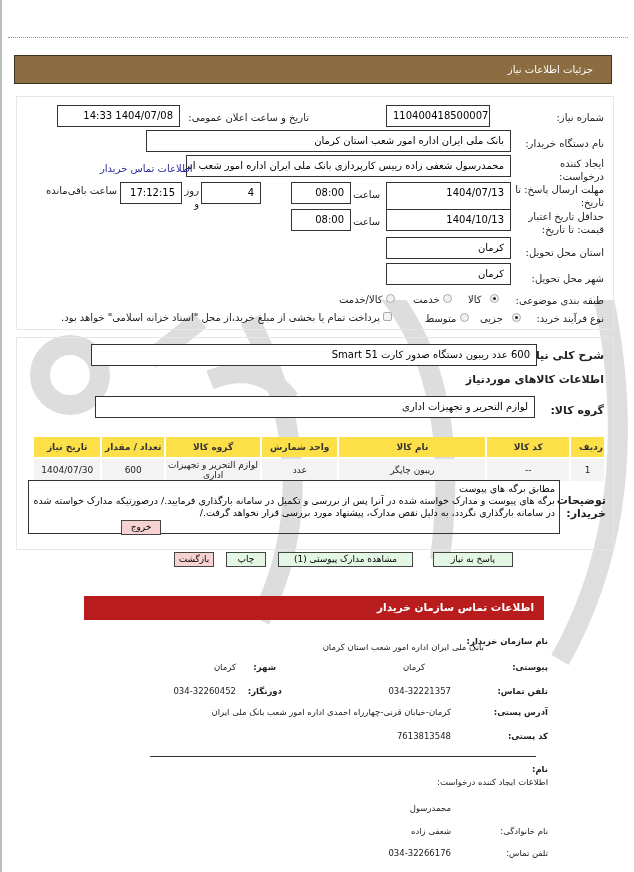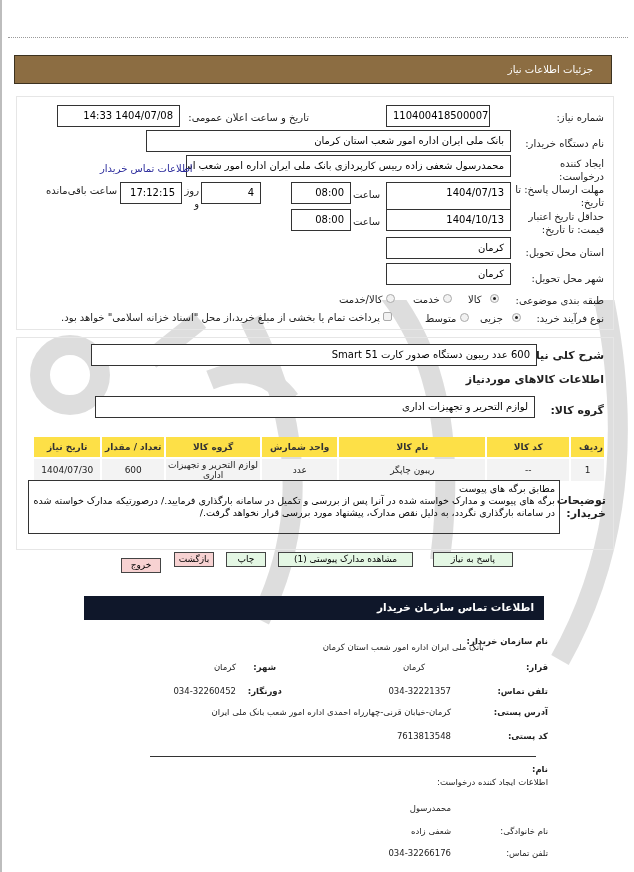--- a/index.html
+++ b/index.html
@@ -36,21 +36,21 @@
   .desc-box {
     position:absolute; left:28px; top:480px; width:532px; height:54px; border:1px solid #333; box-sizing:border-box;
     direction:rtl; text-align:right; padding:2px 4px; font-size:9.5px; line-height:12px; background:transparent;
   }
   .btn {
     position:absolute; height:15px; border:1px solid #444; box-sizing:border-box; font-size:9px; text-align:center; line-height:13px; direction:rtl;
   }
   .btn.green { background:#e4f7e4; }
   .btn.pink { background:#f7d2d2; }
   .sec-bar {
-    position:absolute; left:84px; top:596px; width:460px; height:24px; background:#0f172a;
+    position:absolute; left:84px; top:596px; width:460px; height:24px; background:#b91c1c;
   }
   .sec-bar span { position:absolute; right:10px; top:5px; color:#fff; font-weight:bold; font-size:10.5px; }
   .ci { position:absolute; font-size:8.5px; direction:rtl; text-align:right; color:#222; white-space:nowrap; }
   .ci.b { font-weight:bold; }
   .sep { position:absolute; left:150px; top:756px; width:386px; border-top:1px solid #333; }
 </style>
 </head>
 <body>
 
 <div class="left-border"></div>
@@ -157,30 +157,30 @@
 <div class="lbl bold" style="right:28px; top:494px; width:50px; font-size:11px;">توضیحات خریدار:</div>
 <div class="desc-box">
   <div>مطابق برگه های پیوست</div>
   <div>برگه های پیوست و مدارک خواسته شده در آنرا پس از بررسی و تکمیل در سامانه بارگذاری فرمایید./ درصورتیکه مدارک خواسته شده در سامانه بارگذاری نگردد، به دلیل نقص مدارک، پیشنهاد مورد بررسی قرار نخواهد گرفت./</div>
 </div>
 
 <div class="btn green" style="left:433px; top:552px; width:80px;">پاسخ به نیاز</div>
 <div class="btn green" style="left:278px; top:552px; width:135px;">مشاهده مدارک پیوستی (1)</div>
 <div class="btn green" style="left:226px; top:552px; width:40px;">چاپ</div>
 <div class="btn pink" style="left:174px; top:552px; width:40px;">بازگشت</div>
-<div class="btn pink" style="left:121px; top:558px; width:40px;">خروج</div>
+<div class="btn pink" style="left:121px; top:520px; width:40px;">خروج</div>
 
 <div class="sec-bar">
   <span>اطلاعات تماس سازمان خریدار</span>
 </div>
 
 <div class="ci b" style="right:86px; top:636px;padding-left:46px;">نام سازمان خریدار:</div>
 <div class="ci" style="right:150px; top:642px;">بانک ملی ایران اداره امور شعب استان کرمان</div>
 
-<div class="ci b" style="right:86px; top:662px;">قرار:</div>
+<div class="ci b" style="right:86px; top:662px;">پیوستی:</div>
 <div class="ci" style="right:209px; top:662px;">کرمان</div>
 <div class="ci b" style="right:358px; top:662px;">شهر:</div>
 <div class="ci" style="right:398px; top:662px;">کرمان</div>
 
 <div class="ci b" style="right:86px; top:686px;">تلفن تماس:</div>
 <div class="ci" style="right:183px; top:686px;">034-32221357</div>
 <div class="ci b" style="right:352px; top:686px;">دورنگار:</div>
 <div class="ci" style="right:398px; top:686px;">034-32260452</div>
 
 <div class="ci b" style="right:86px; top:707px;">آدرس پستی:</div>

